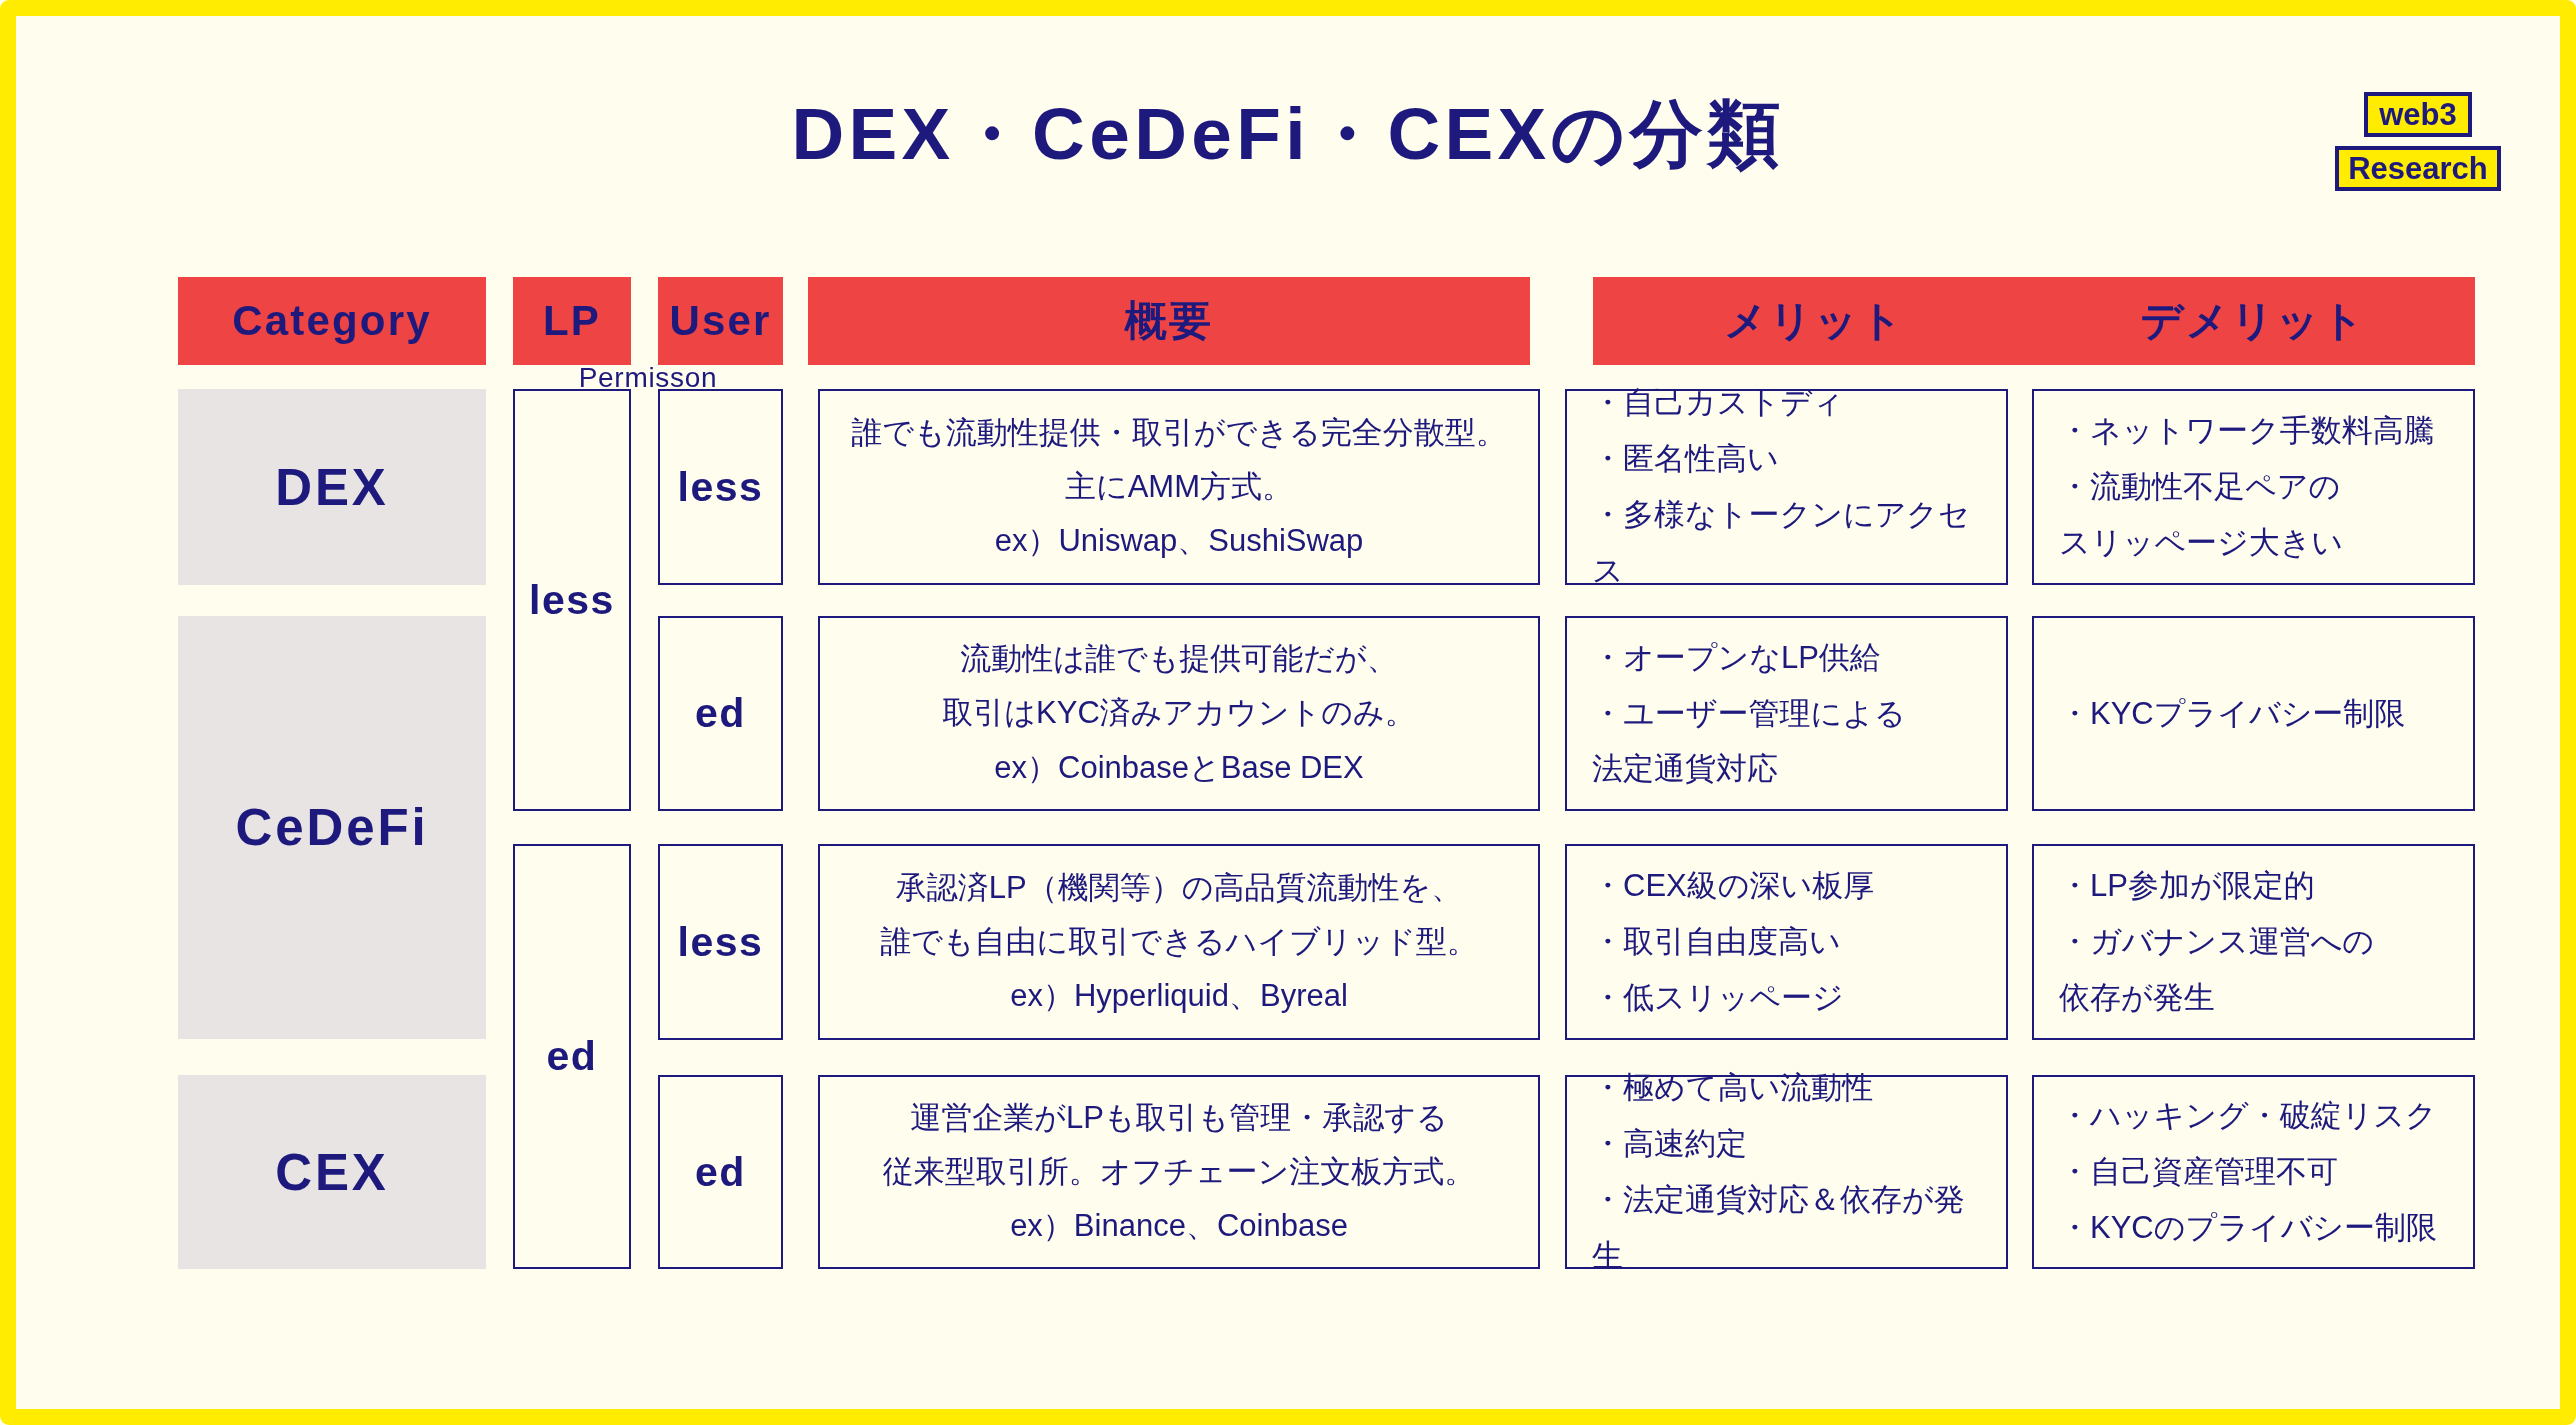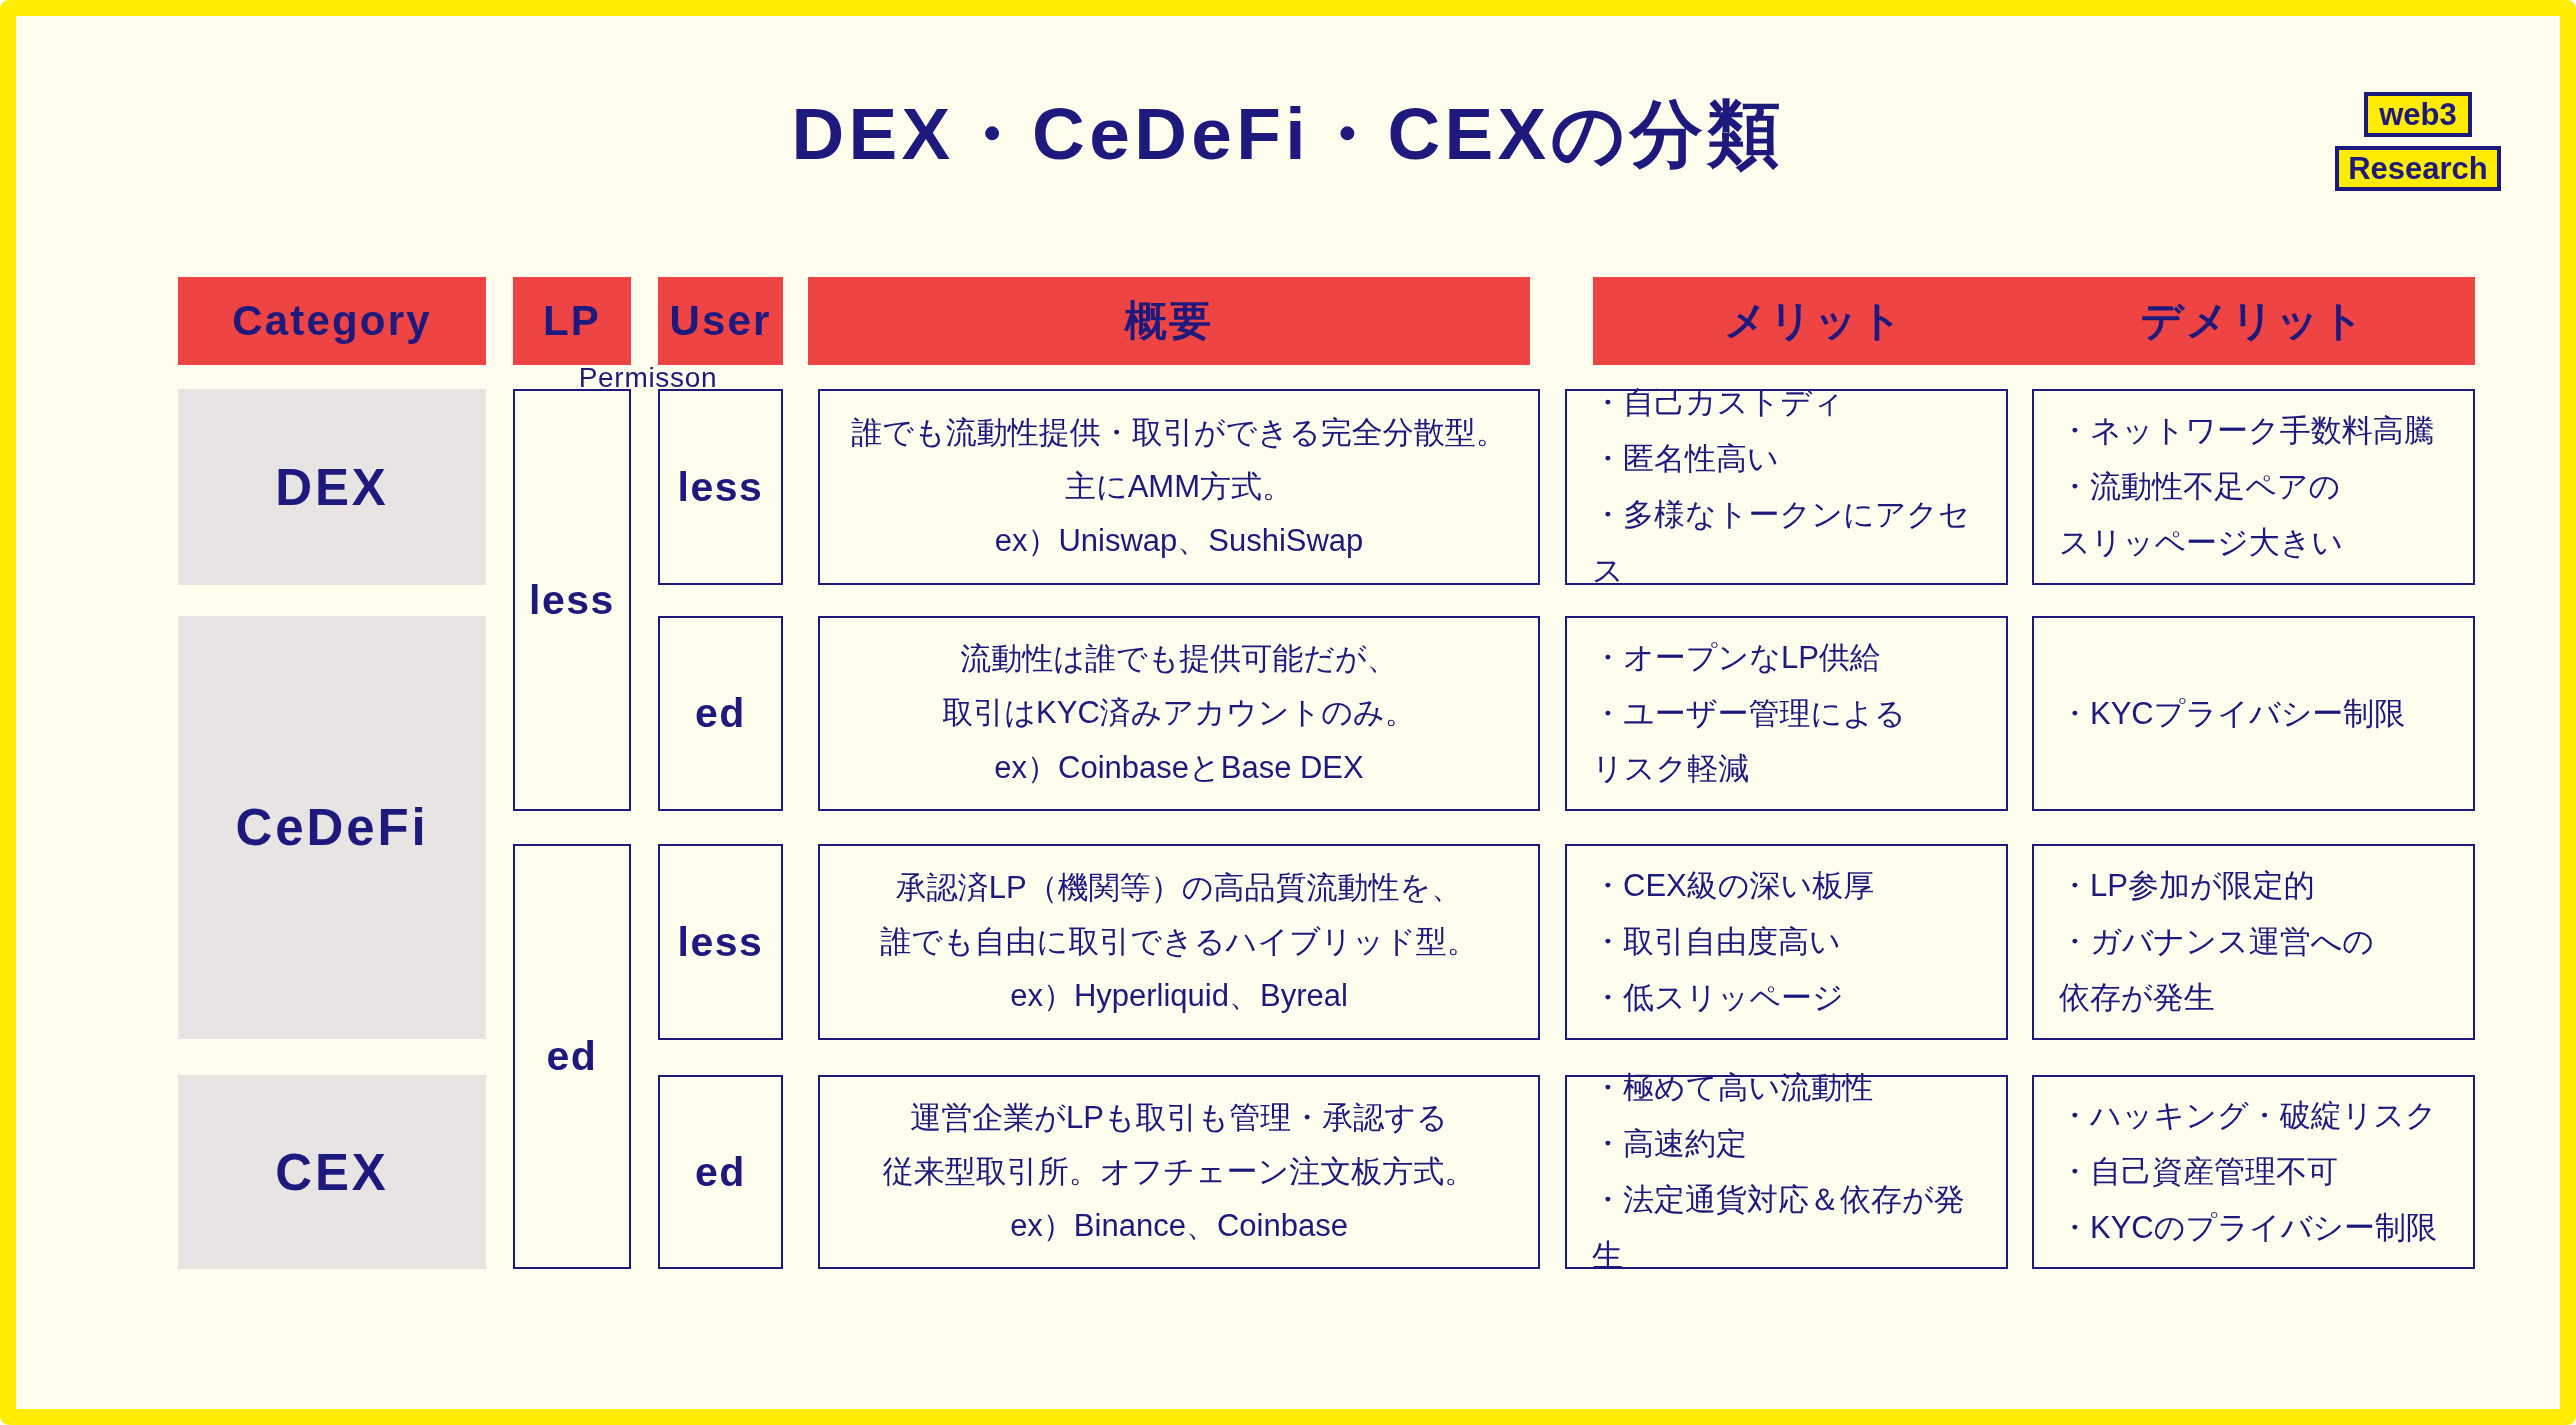--- a/index.html
+++ b/index.html
@@ -113,21 +113,21 @@
   </div>
 
   <div class="box mebox r1">
     <div>・自己カストディ</div>
     <div>・匿名性高い</div>
     <div>・多様なトークンにアクセス</div>
   </div>
   <div class="box mebox r2">
     <div>・オープンなLP供給</div>
     <div>・ユーザー管理による</div>
-    <div>リスク軽減</div>
+    <div>法定通貨対応</div>
   </div>
   <div class="box mebox r3">
     <div>・CEX級の深い板厚</div>
     <div>・取引自由度高い</div>
     <div>・低スリッページ</div>
   </div>
   <div class="box mebox r4">
     <div>・極めて高い流動性</div>
     <div>・高速約定</div>
     <div>・法定通貨対応＆依存が発生</div>

